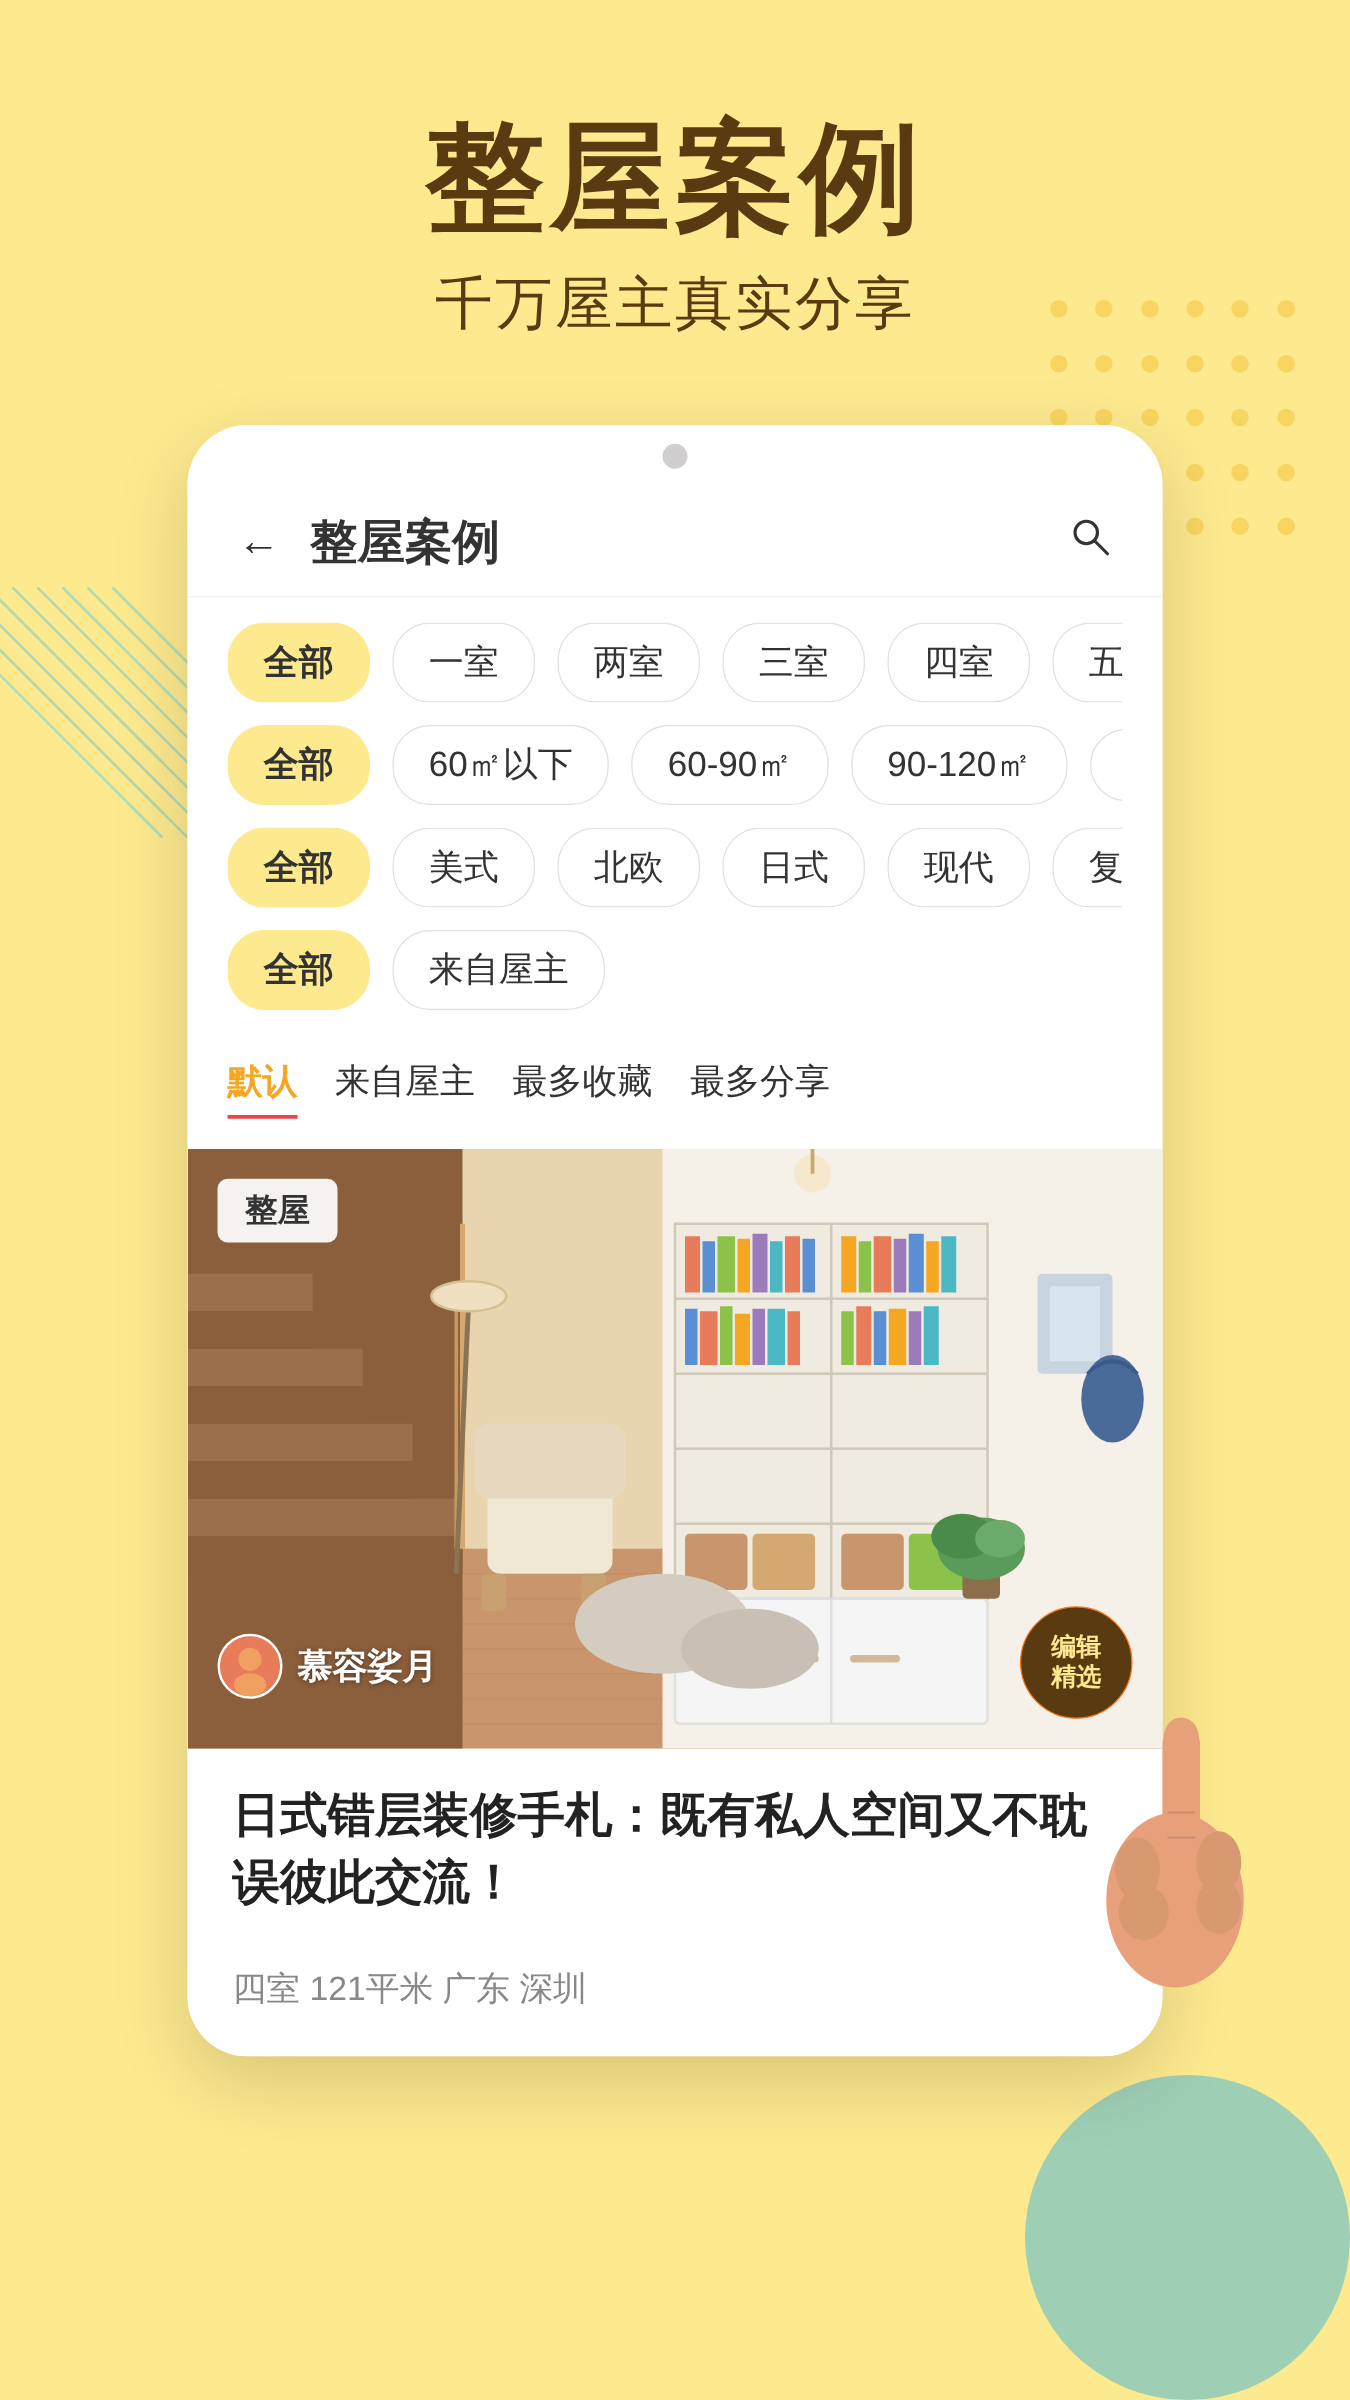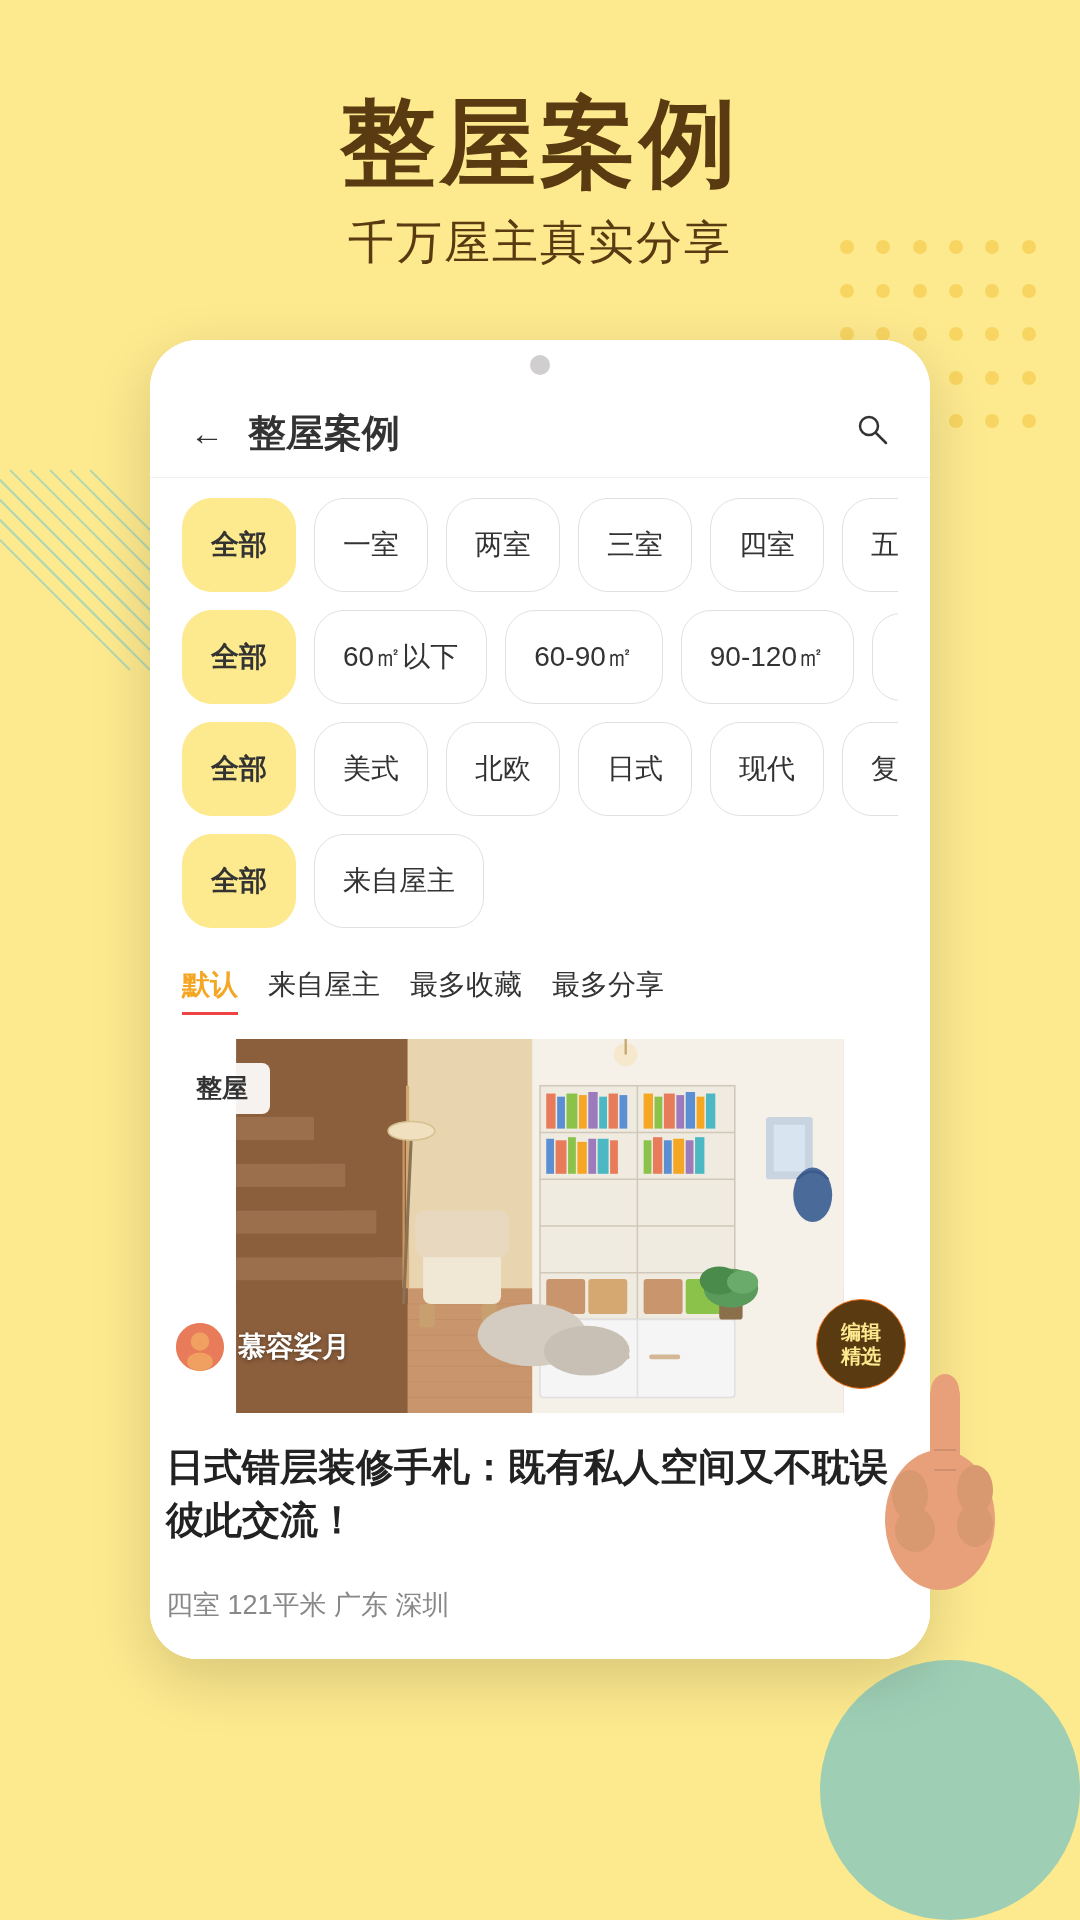--- a/index.html
+++ b/index.html
@@ -130,21 +130,21 @@
     }
     .filter-row {
       display: flex;
       gap: 18px;
       margin-bottom: 18px;
       align-items: center;
       flex-wrap: nowrap;
       overflow: hidden;
     }
     .filter-tag {
-      padding: 27px 28px;
+      padding: 12px 28px;
       border-radius: 30px;
       border: 1.5px solid #e0e0e0;
       font-size: 28px;
       color: #333;
       background: #fff;
       white-space: nowrap;
       cursor: pointer;
     }
     .filter-tag.active {
       background: #fde98e;
@@ -168,21 +168,21 @@
       border-bottom: 3px solid #ef4444;
     }
     .card {
       background: #fff;
       border-radius: 0;
       overflow: hidden;
     }
     .card-image-wrapper {
       position: relative;
       width: 100%;
-      height: 374px;
+      height: 480px;
       overflow: hidden;
     }
 
     .card-tag {
       position: absolute;
       top: 24px;
       left: 24px;
       background: rgba(255,255,255,0.92);
       border-radius: 8px;
       padding: 8px 22px;
@@ -236,21 +236,21 @@
       position: relative;
     }
     .author-name {
       font-size: 28px;
       color: #fff;
       font-weight: 600;
       text-shadow: 0 1px 4px rgba(0,0,0,0.4);
     }
 
     .card-body {
-      padding: 28px 16px 36px;
+      padding: 28px 36px 36px;
       background: #fff;
     }
     .card-title {
       font-size: 38px;
       font-weight: 700;
       color: #222;
       line-height: 1.4;
       margin-bottom: 16px;
     }
     .card-meta {

